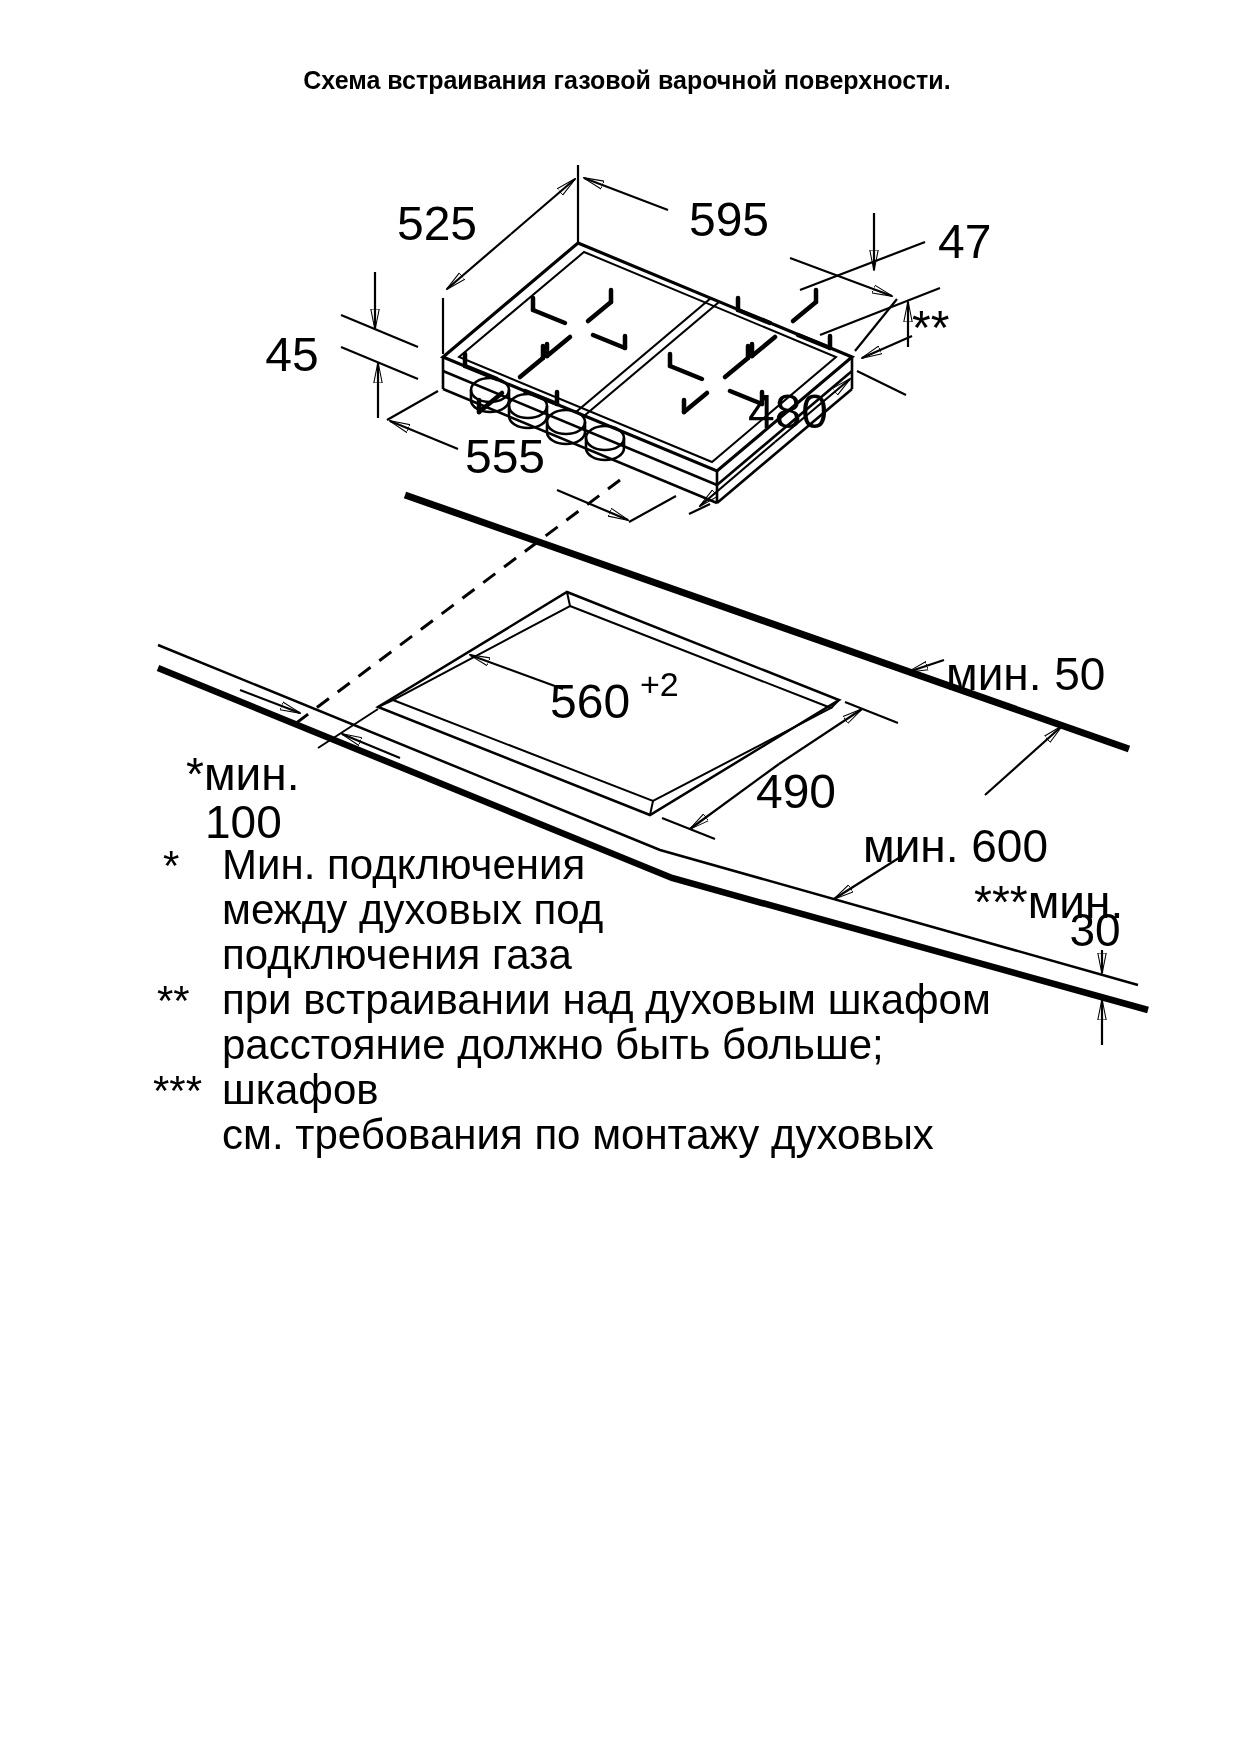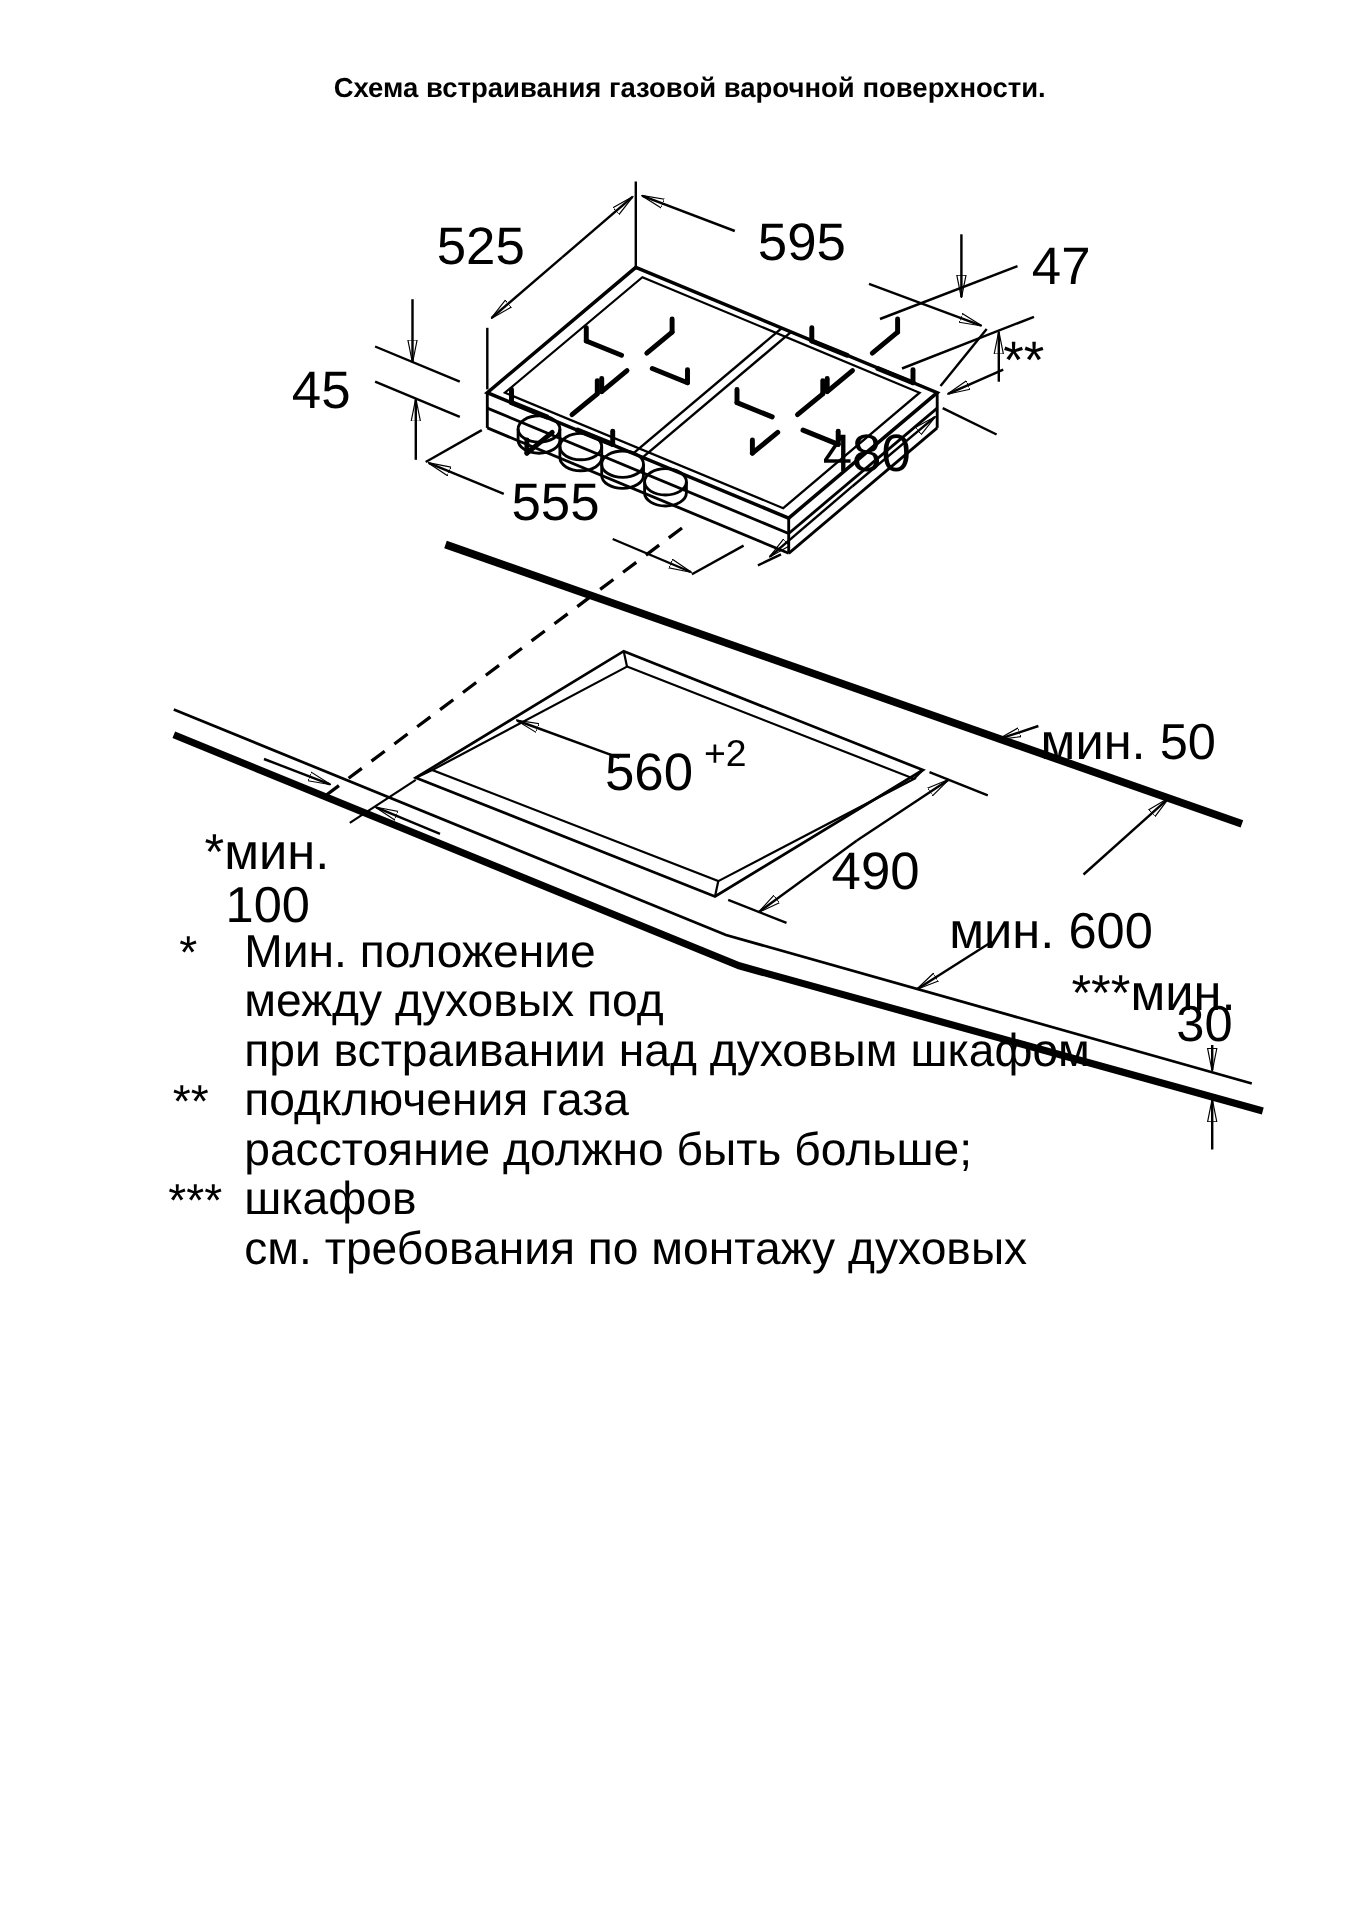--- a/index.html
+++ b/index.html
@@ -221,23 +221,23 @@
       <text x="974" y="918" class="lbl-ru">***мин.</text>
       <text x="1095" y="946" text-anchor="middle" class="lbl-ru">30</text>
     </g>
   </svg>
 
   <span class="fn-marker" style="left:163px;top:842px">*</span>
   <span class="fn-marker" style="left:157px;top:977px">**</span>
   <span class="fn-marker" style="left:153px;top:1067px">***</span>
 
   <div class="fn-block">
-    <div class="fn-line">Мин. положение</div>
+    <div class="fn-line">Мин. подключения</div>
     <div class="fn-line">между духовых под</div>
+    <div class="fn-line">подключения газа</div>
     <div class="fn-line">при встраивании над духовым шкафом</div>
-    <div class="fn-line">подключения газа</div>
     <div class="fn-line">расстояние должно быть больше;</div>
     <div class="fn-line">шкафов</div>
     <div class="fn-line">см. требования по монтажу духовых</div>
   </div>
 
 
 </div>
 
 </body></html>

